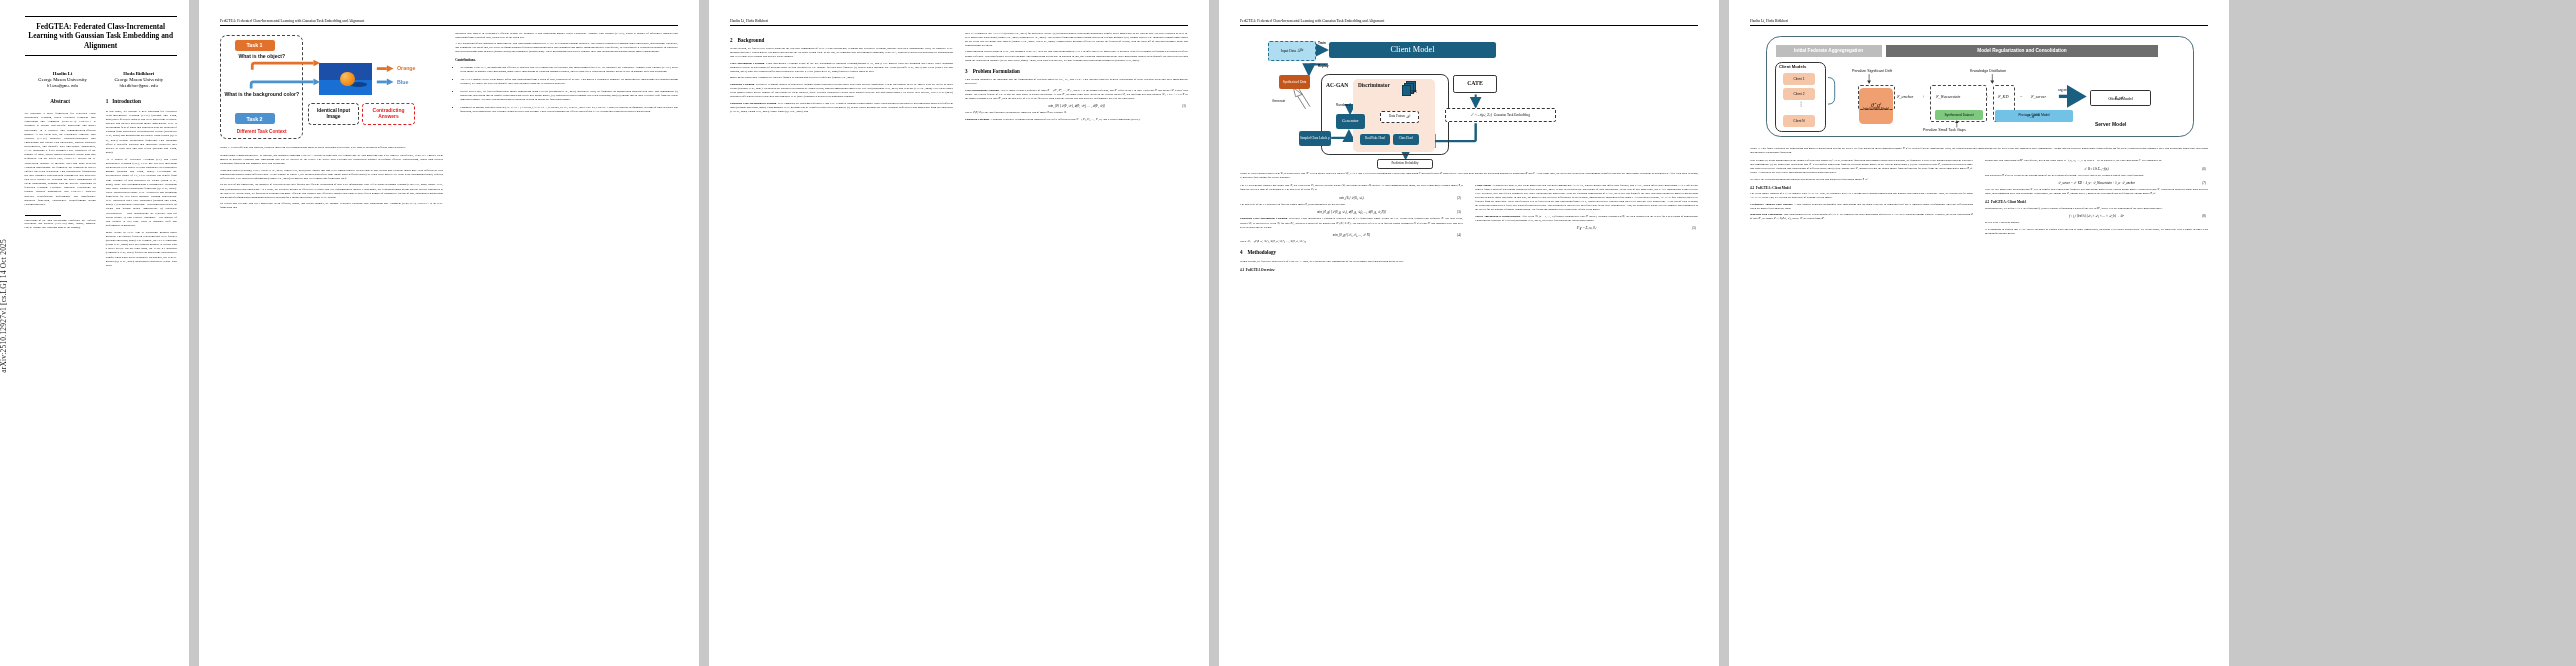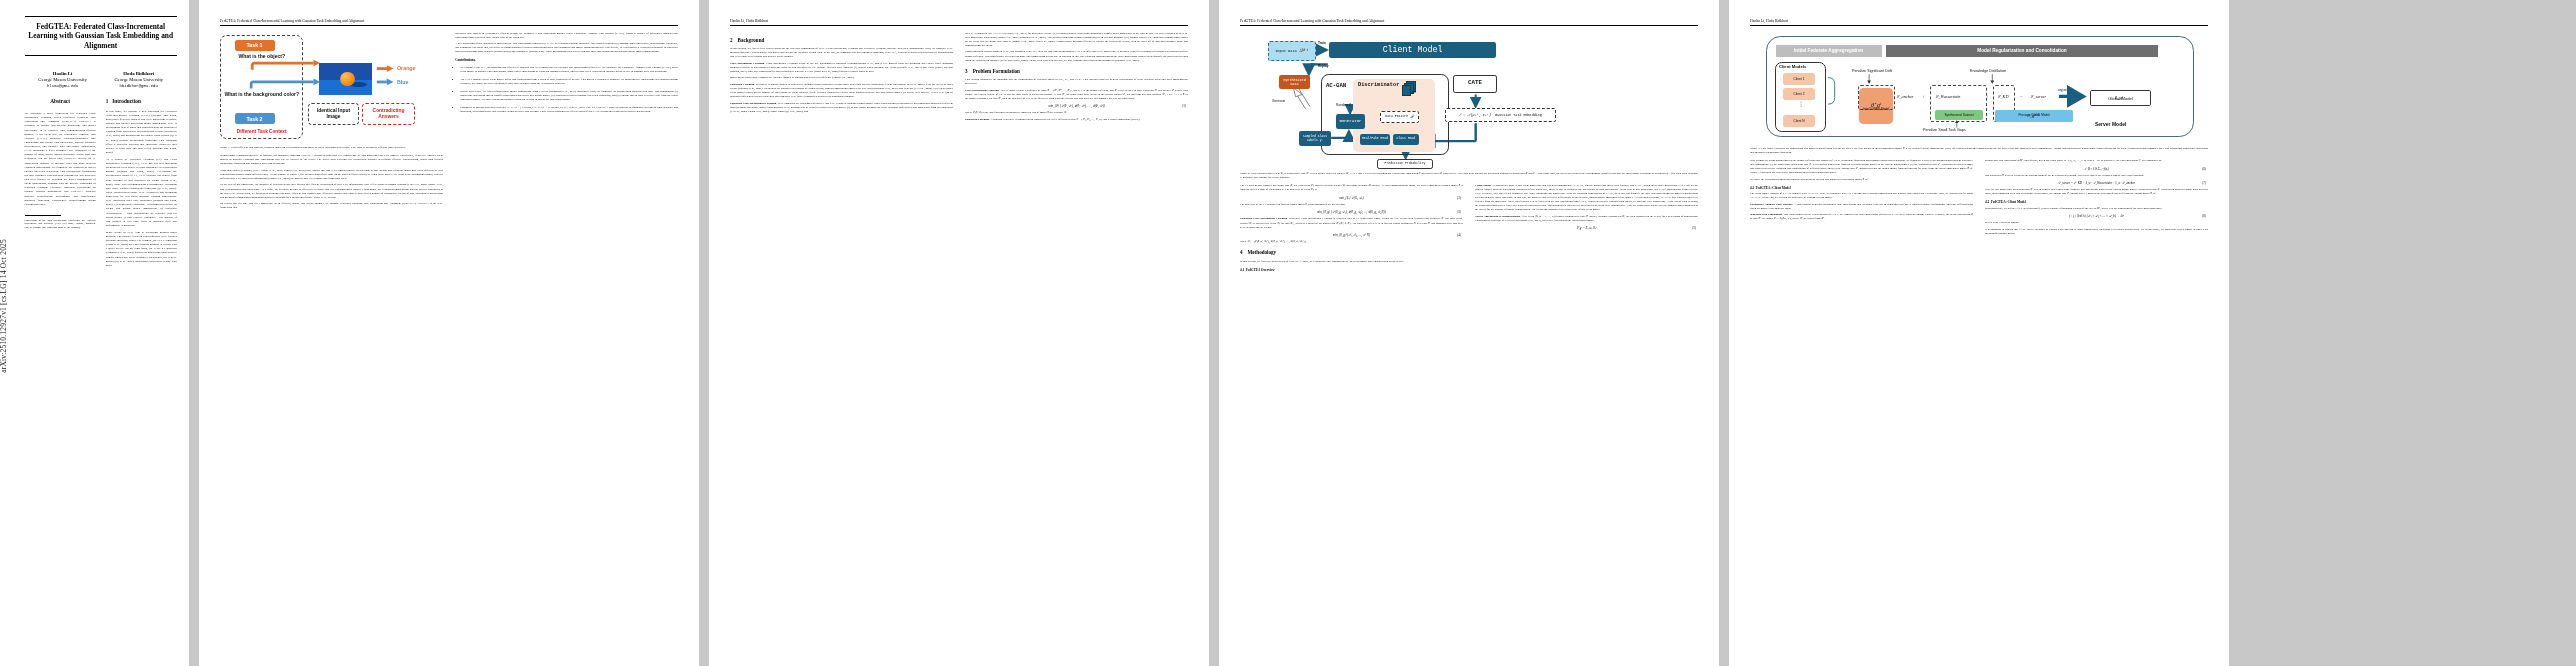--- a/index.html
+++ b/index.html
@@ -118,21 +118,21 @@
   .f1-box {
     position:absolute; border-radius:3.9px; text-align:center;
     font-family:"Liberation Sans", sans-serif; font-weight:bold; font-size:4.9px;
     line-height:1.3; padding:3.9px 1.7px;
   }
   .f1-box.ident { left:88px; top:70px; width:51px; border:0.8px dashed #444; color:#111; }
   .f1-box.contra { left:142px; top:70px; width:53px; border:0.8px dashed #E01B1B; color:#E01B1B; }
 
   
   .fig2 { position:relative; width:458px; height:136px; margin:0 0 2.2px 0; }
-  .f2 { position:absolute; font-family:Liberation Mono, monospace; }
+  .f2 { position:absolute; font-family:Liberation Serif, serif; }
   .f2.box { border-radius:2.2px; display:flex; align-items:center; justify-content:center; text-align:center; line-height:1.2; }
   .f2-input { left:28px; top:9px; width:48px; height:20px; background:#AEDCF0; border:0.7px dashed #2a6e8e; color:#111; font-size:3.6px; }
   .f2-client { left:89px; top:10px; width:167px; height:16.7px; background:#1A5F7F; color:#fff; font-size:8.3px; border-radius:1.7px; }
   .f2-synth { left:39px; top:43px; width:31px; height:14.5px; background:#C2561C; color:#fff; font-size:3.4px; }
   .f2-outer { left:81px; top:42px; width:128px; height:81px; border:0.8px solid #333; border-radius:7.8px; background:transparent; }
   .f2-disc-bg { left:113px; top:47px; width:82px; height:73px; background:#FBE4D8; border-radius:5px; }
   .f2-acgan { left:86px; top:50px; font-weight:bold; font-size:5.6px; color:#111; }
   .f2-disc { left:118px; top:50px; font-weight:bold; font-size:5.3px; color:#111; }
   .f2-cnn { left:170px; top:58px; font-size:3.2px; color:#111; }
   .f2-cate { left:213px; top:43px; width:44px; height:18px; border:0.7px solid #333; border-radius:3.3px; background:#fff; font-weight:bold; font-size:5.8px; color:#111; }

